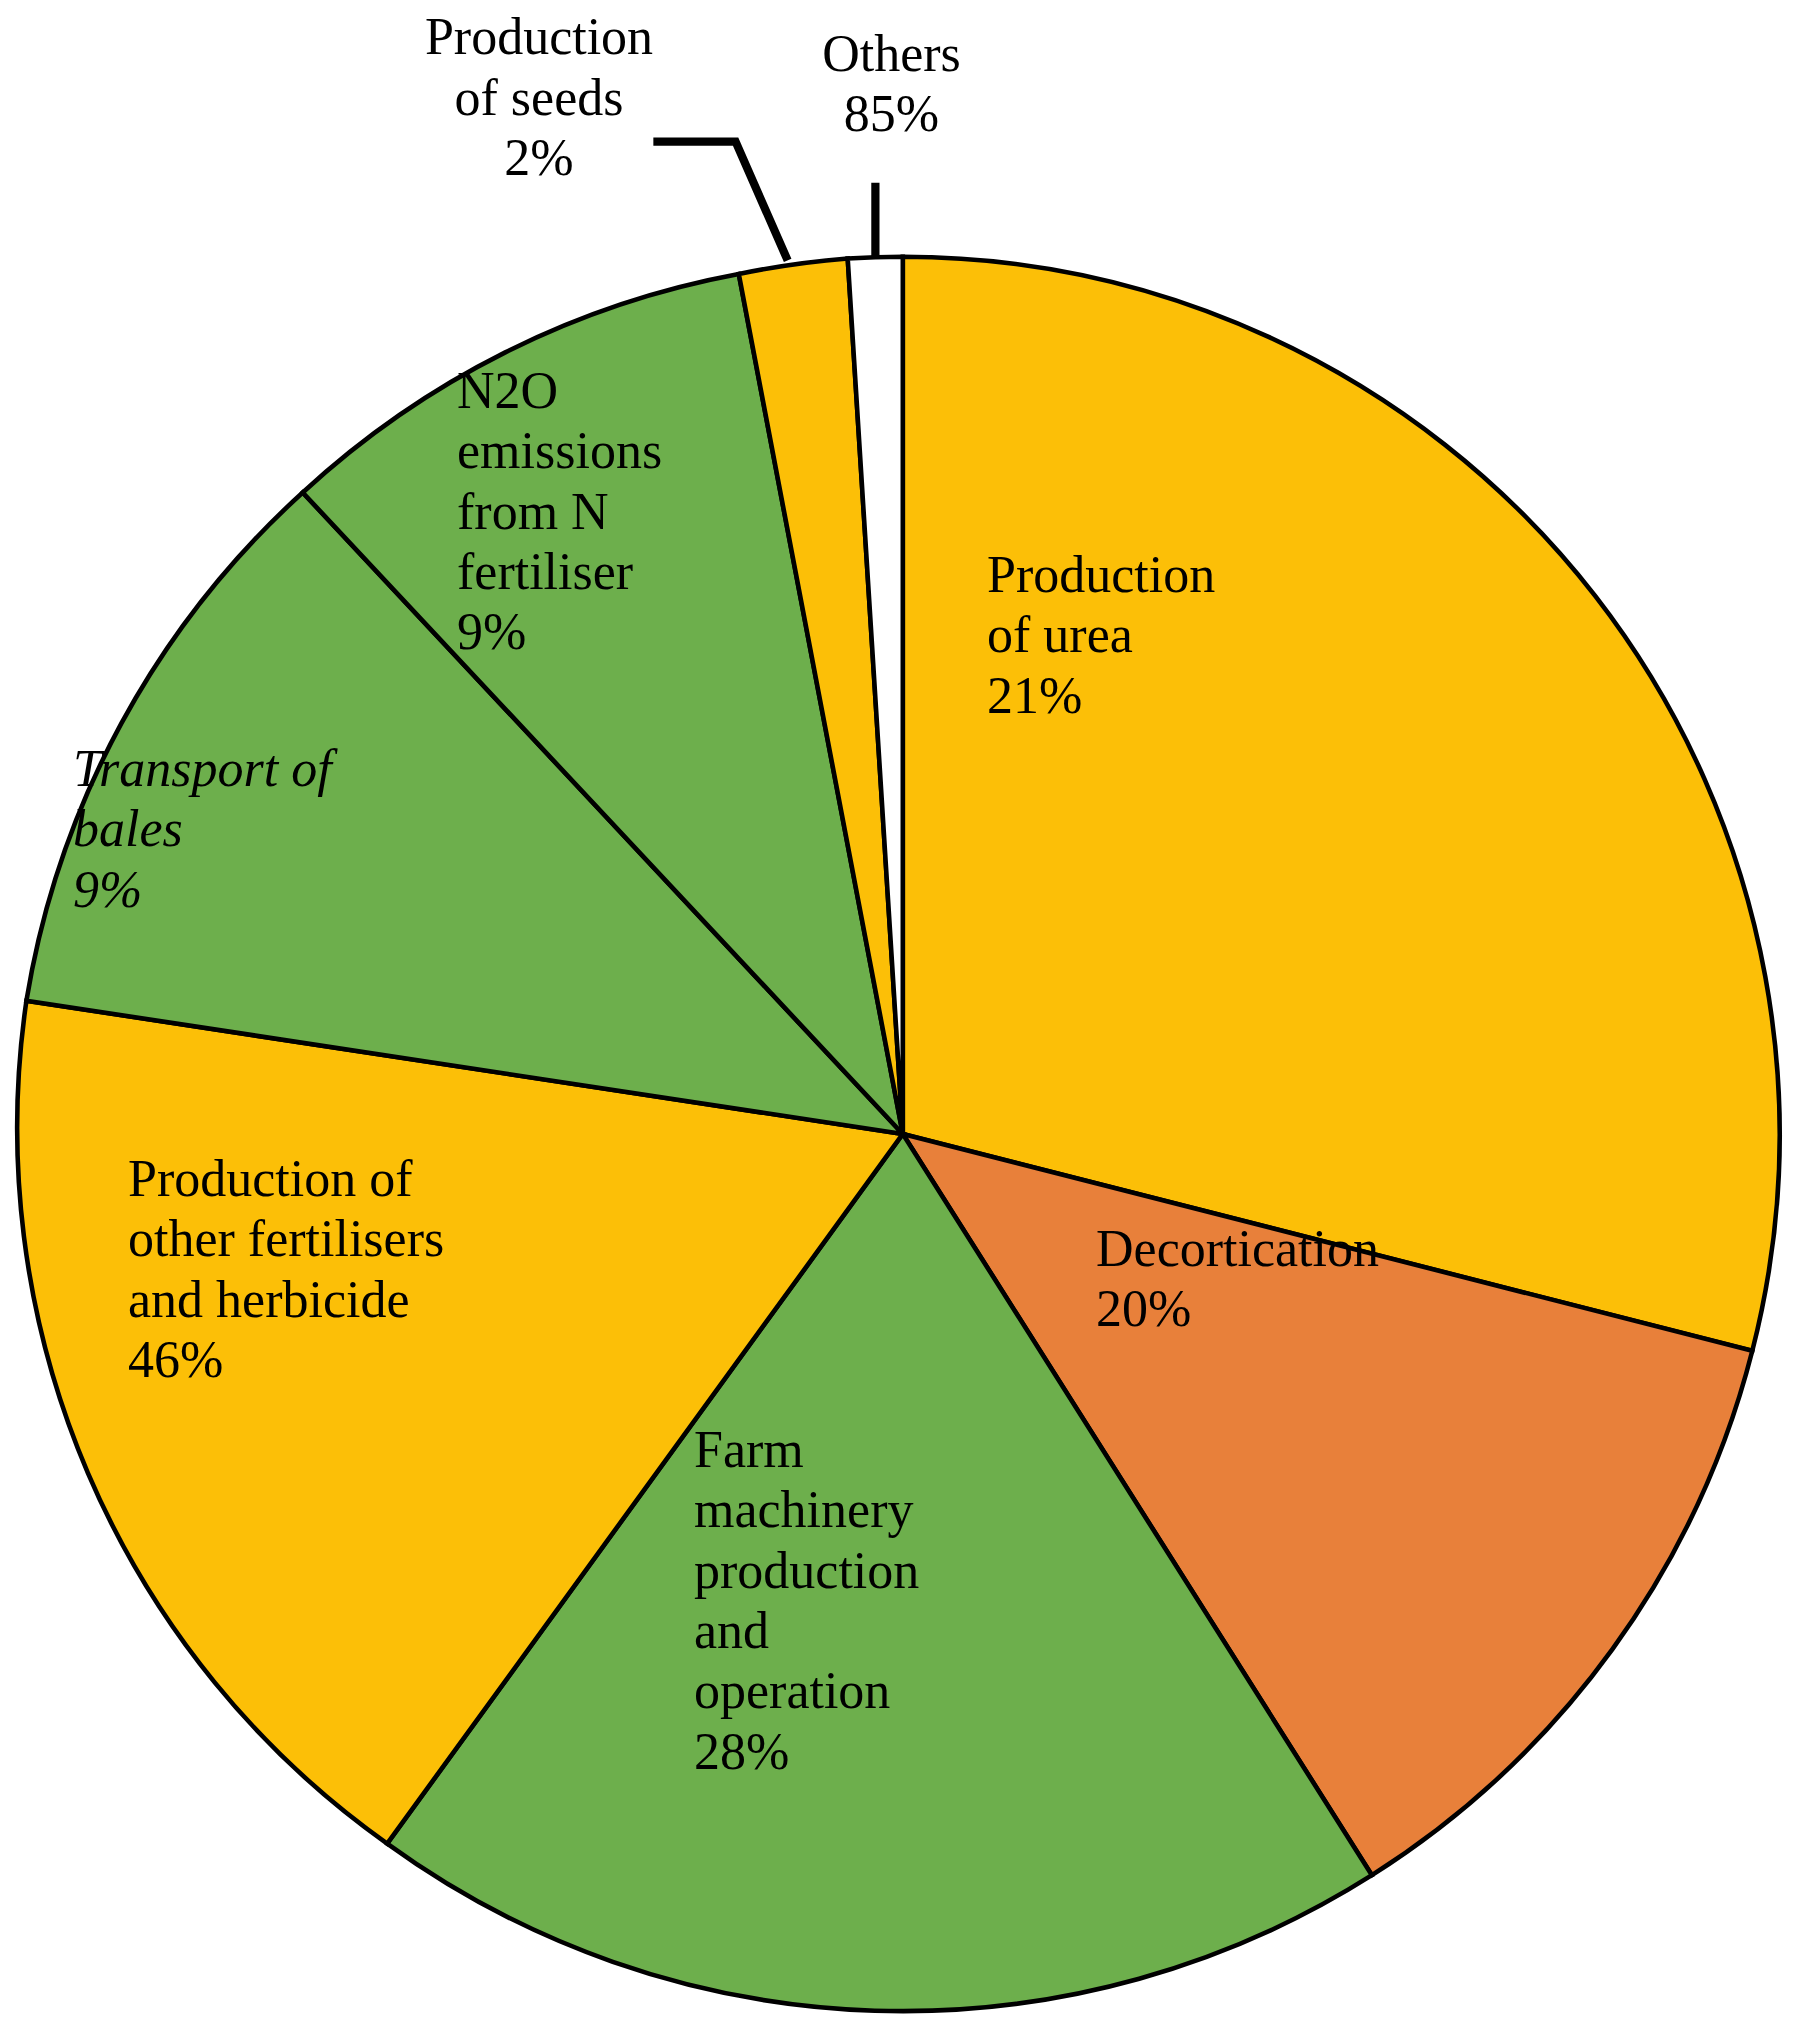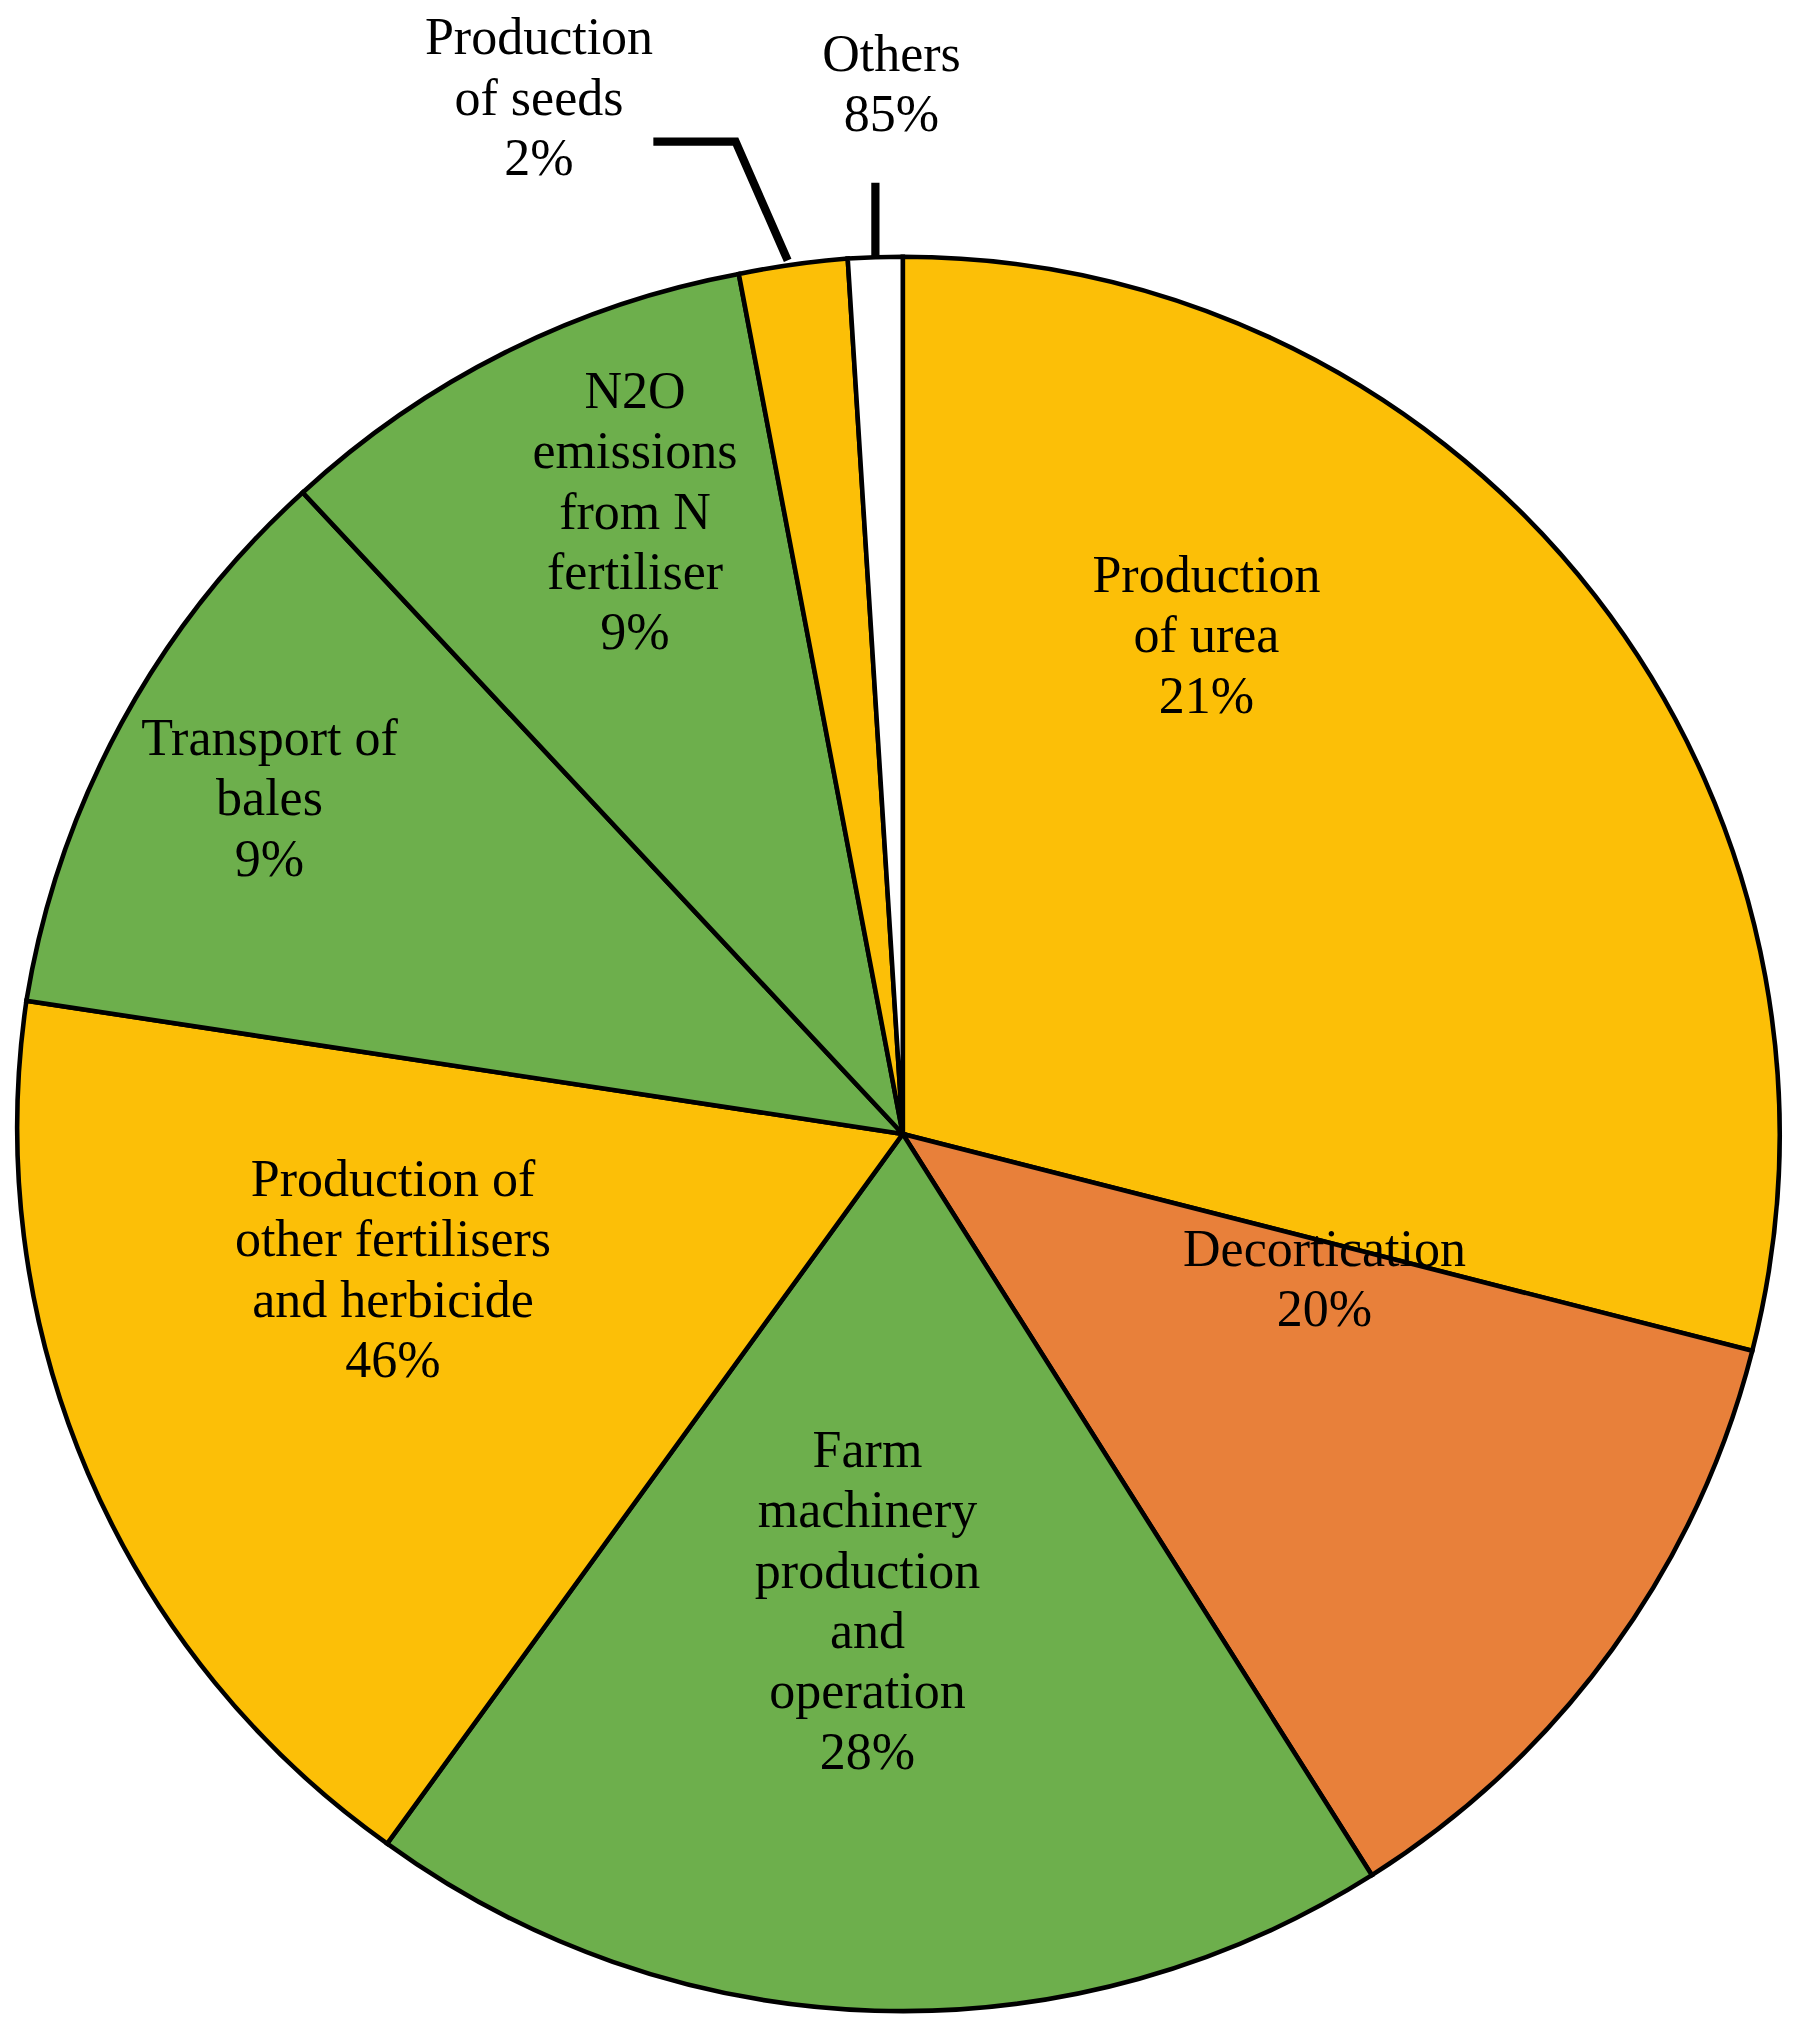--- a/index.html
+++ b/index.html
@@ -42,21 +42,21 @@
   .leader-line {
     stroke: #000000;
     stroke-width: 9;
     fill: none;
     stroke-linecap: butt;
     stroke-linejoin: miter;
   }
 
   .pie-label {
     position: absolute;
-    text-align: center;
+    text-align: left;
     line-height: 1.16;
     font-size: 52px;
     color: #000000;
     white-space: pre-line;
     pointer-events: none;
   }
 
   .callout-label {
     position: absolute;
     text-align: center;
@@ -64,21 +64,21 @@
     font-size: 52px;
     color: #000000;
     white-space: pre-line;
   }
 
   
   #label-urea        { left: 987px; top: 545px;  width: 439px; }
   #label-decortication { left: 1096px; top: 1219px; width: 457px; }
   #label-farm        { left: 694px;  top: 1420px; width: 347px; }
   #label-otherfert   { left: 128px;  top: 1149px; width: 530px; }
-  #label-bales       { left: 73px;   top: 708px;  width: 393px; }
+  #label-bales       { left: 73px;   top: 739px;  width: 393px; font-style: italic; }
   #label-n2o         { left: 457px;  top: 361px;  width: 356px; }
 
   #label-seeds       { left: 347px;  top: 7.3px;    width: 384px; }
   #label-others      { left: 768px;  top: 24px;   width: 247px; }
 </style>
 </head>
 <body>
 
 <div id="chart-root">
 

